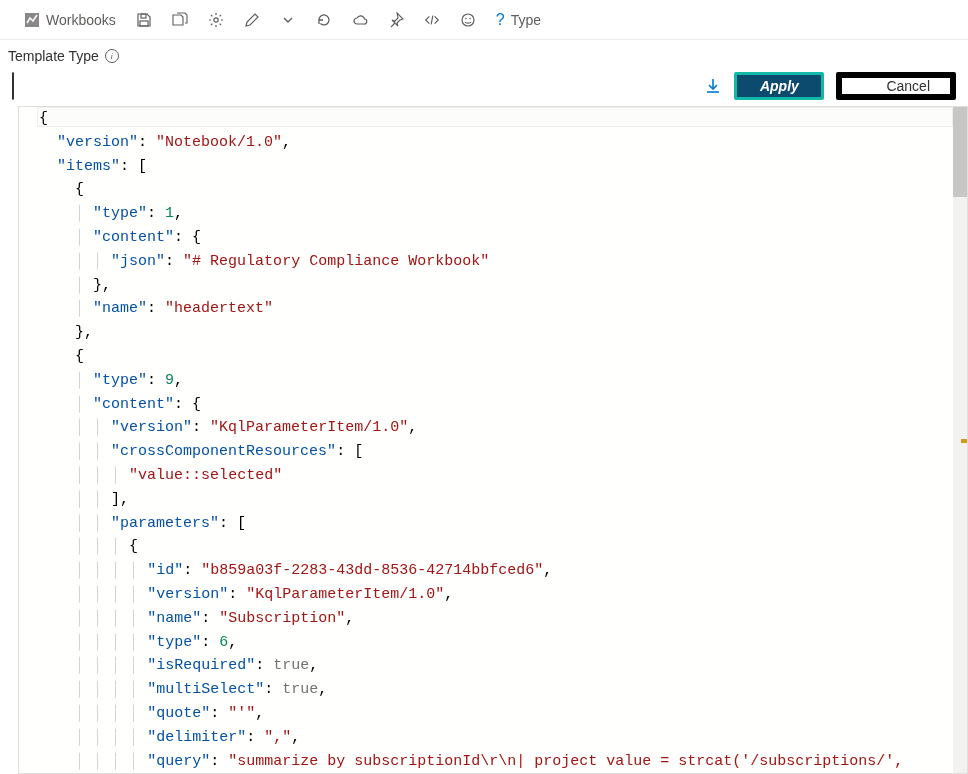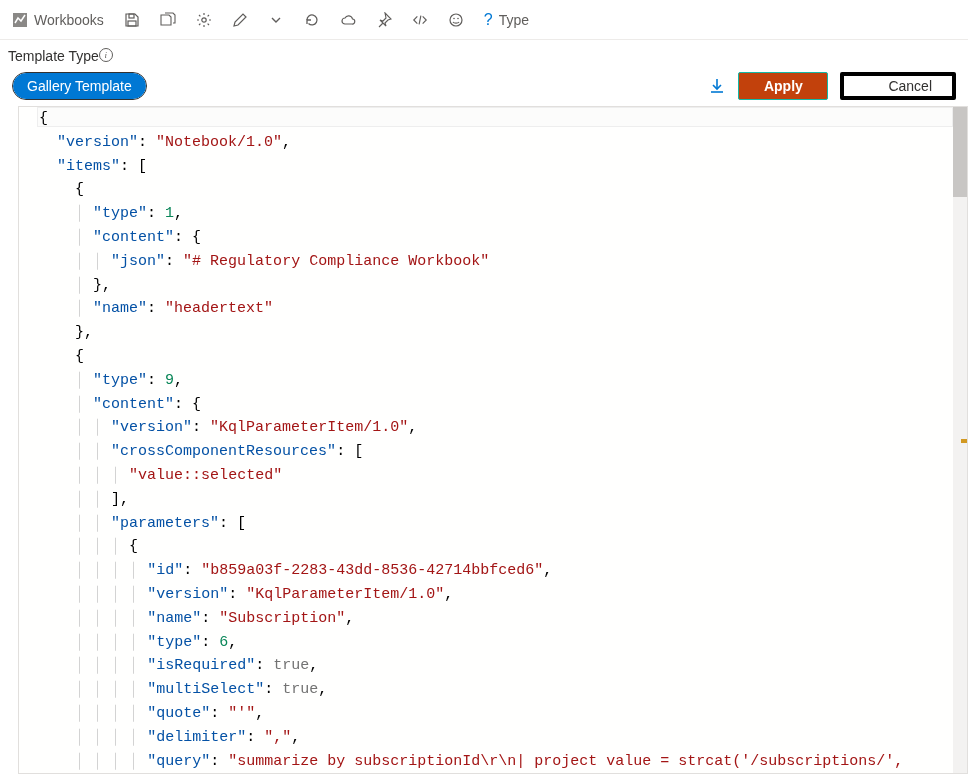--- a/index.html
+++ b/index.html
@@ -12,21 +12,21 @@
     height: 774px;
     overflow: hidden;
     position: relative;
   }
 
   
   .top-toolbar {
     display: flex;
     align-items: center;
     height: 40px;
-    padding: 0 4px;
+    padding: 0 16px;
     border-bottom: 1px solid #edebe9;
     gap: 4px;
     background: #fff;
   }
   .toolbar-item {
     display: flex;
     align-items: center;
     height: 32px;
     padding: 0 8px;
     gap: 6px;
@@ -52,21 +52,22 @@
   
   .sub-header {
     padding: 8px 12px 4px 6px;
     display: flex;
     align-items: flex-start;
     flex-direction: column;
     gap: 8px;
   }
   .template-type-row {
     display: flex;
-    align-items: flex-start;
+    align-items: center;
+    gap: 6px;
     font-size: 14px;
     color: #323130;
     padding-left: 2px;
   }
   .info-icon {
     width: 14px; height: 14px;
     border: 1px solid #605e5c;
     border-radius: 50%;
     display: inline-flex;
     align-items: center;
@@ -115,29 +116,30 @@
     padding: 0 20px;
     font-size: 14px;
     border-radius: 2px;
     cursor: pointer;
     display: flex;
     align-items: center;
     justify-content: center;
     min-width: 90px;
   }
   .btn-primary {
-    background: #c2410c;
+    background: #0c4a6e;
     color: #fff;
-    border: 1px solid #14b8a6;
+    border: 3px solid #14b8a6;
     font-weight: 600;
+    font-style: italic;
   }
   .btn-secondary {
     background: #fff;
     color: #323130;
-    border: 4px solid #000000;
+    border: 6px solid #000000;
     padding-left: 44px;
   }
 
   
   .editor-wrap {
     position: absolute;
     top: 106px;
     left: 18px;
     right: 0;
     bottom: 0;
@@ -319,23 +321,20 @@
 </div>
 
 <div class="sub-header">
   <div class="template-type-row">
     <span>Template Type</span>
     <span class="info-icon">i</span>
   </div>
 
   <div class="controls-row">
     <div class="pill-toggle">
-      <div class="pill-option selected">
-        <span>Gallery Template</span>
-      </div>
     </div>
 
     <div class="spacer"></div>
 
     <span class="download-icon">
       <svg width="18" height="18" viewBox="0 0 18 18">
           <line x1="9" y1="2" x2="9" y2="12" stroke="#0078d4" stroke-width="1.6"></line>
           <polyline points="5,8 9,12 13,8" fill="none" stroke="#0078d4" stroke-width="1.6"></polyline>
           <line x1="3" y1="15" x2="15" y2="15" stroke="#0078d4" stroke-width="1.6"></line>
         </svg>

